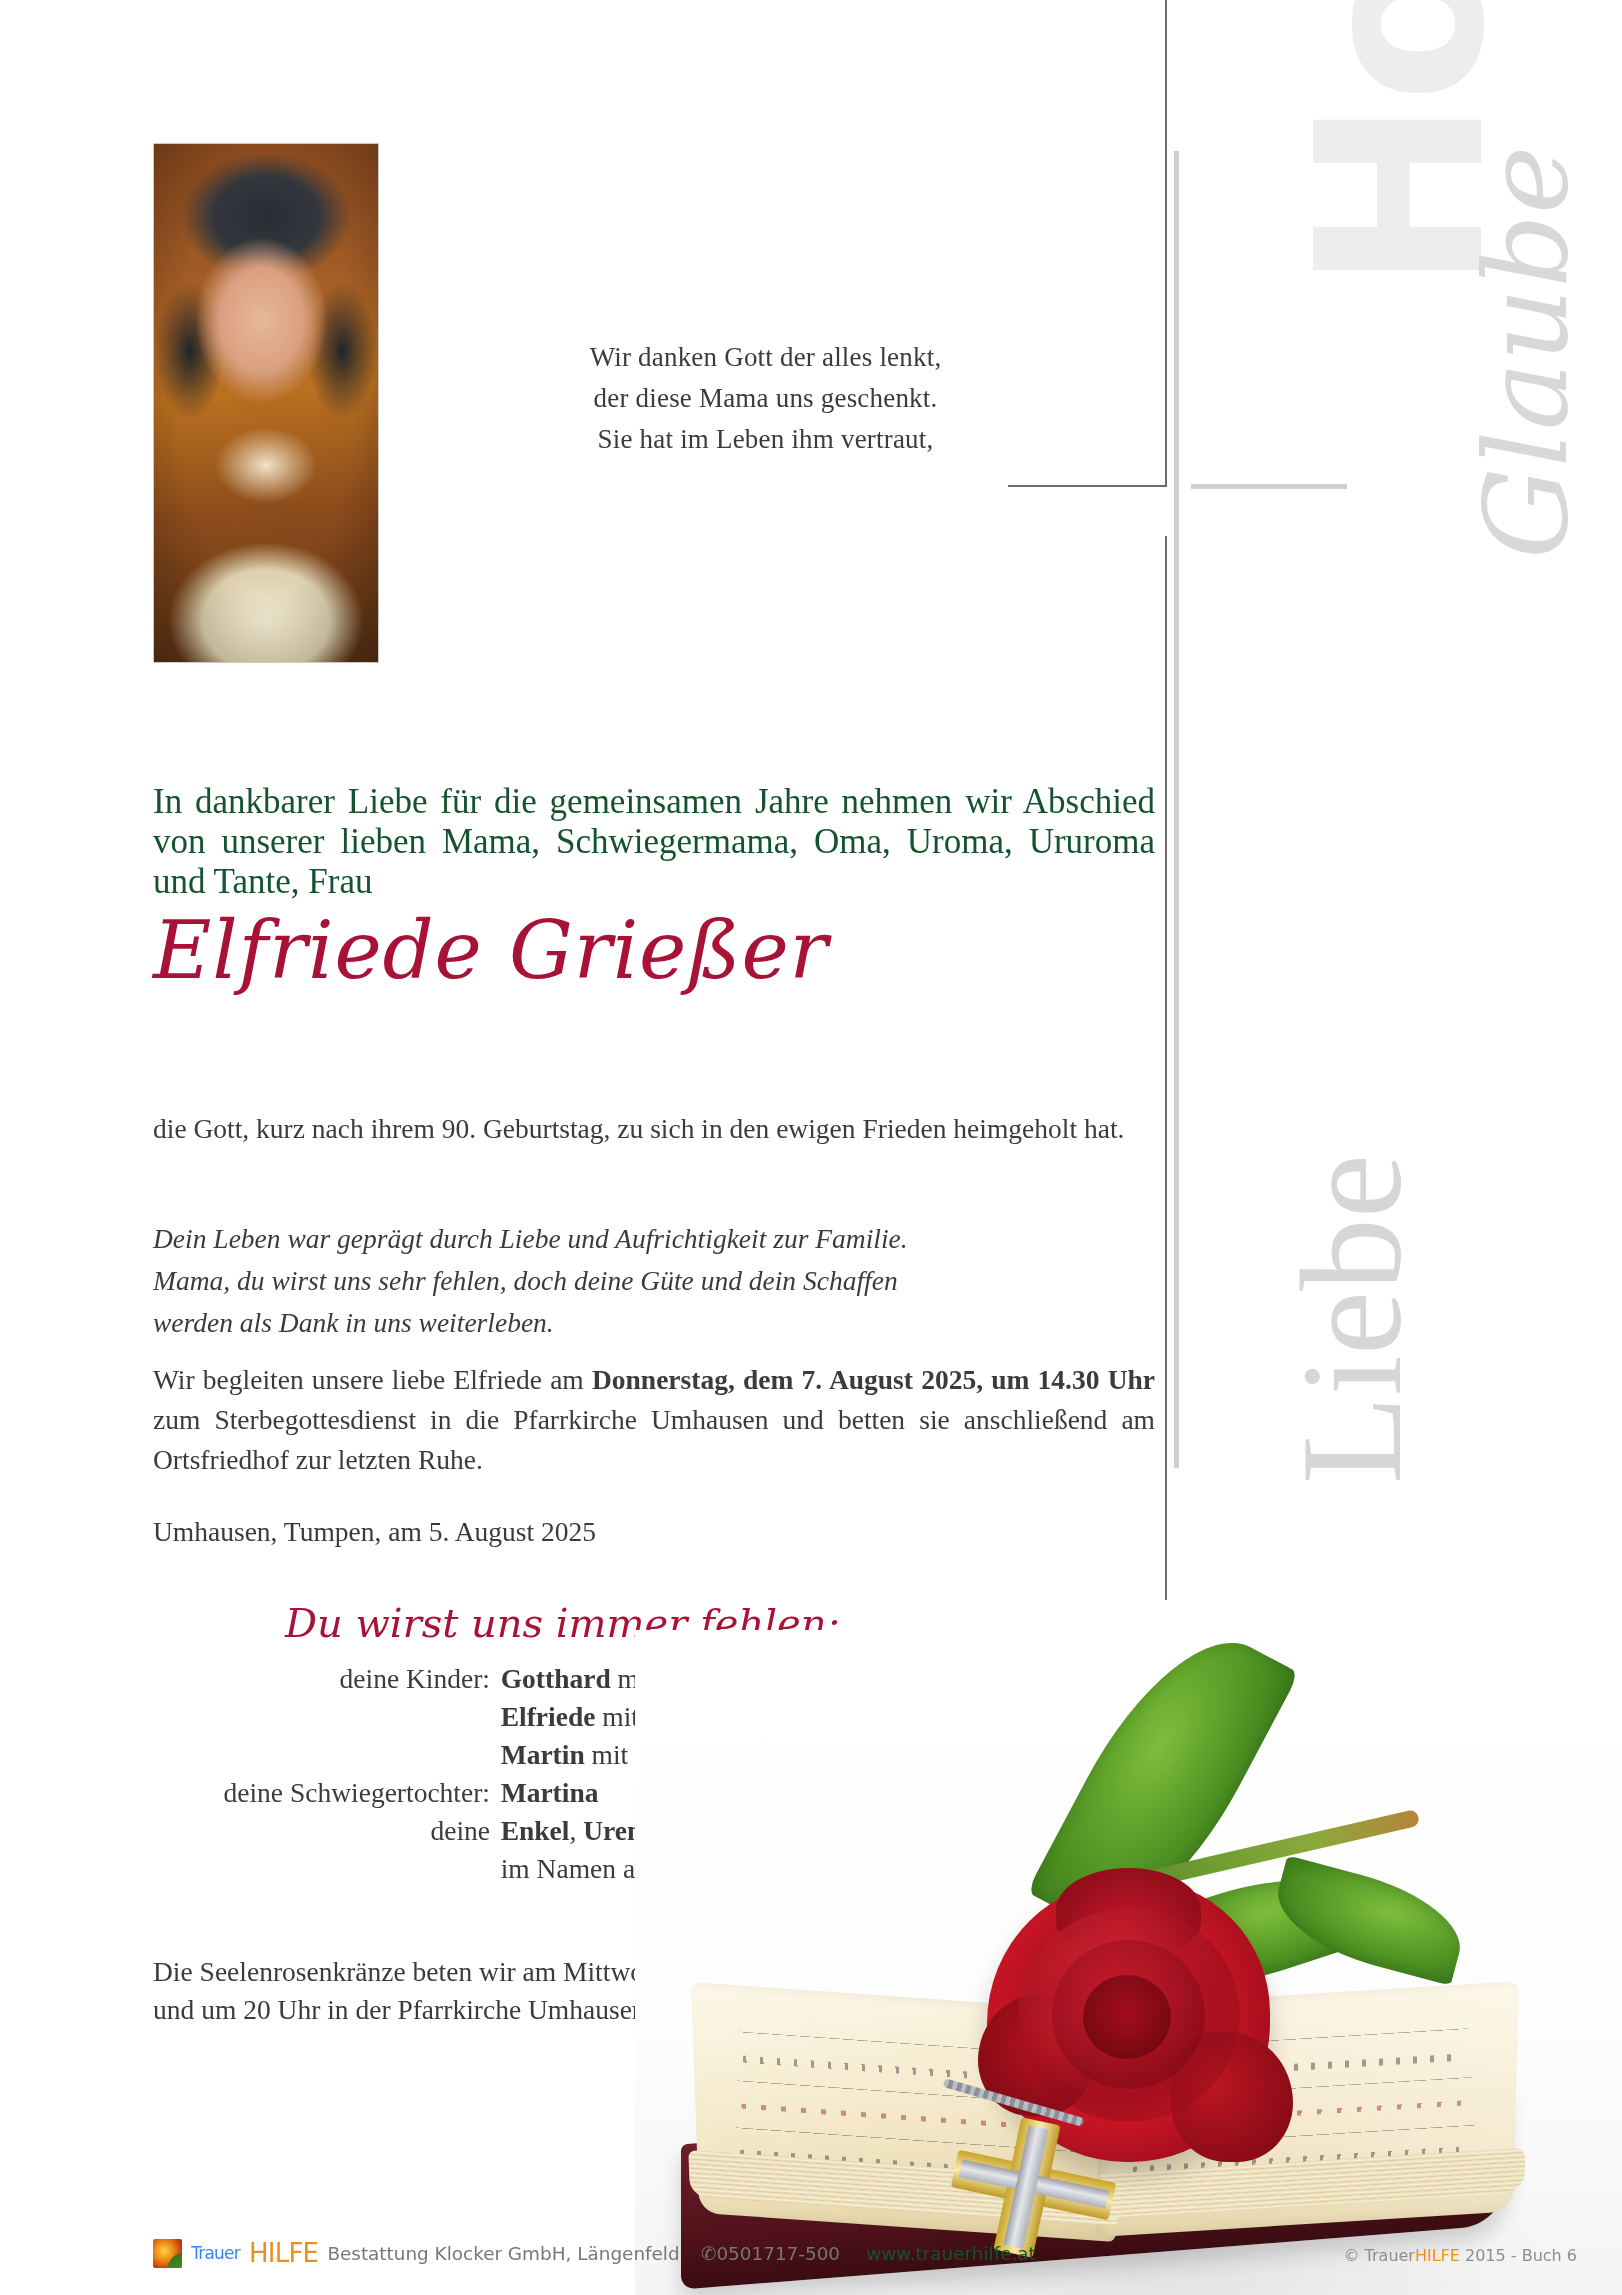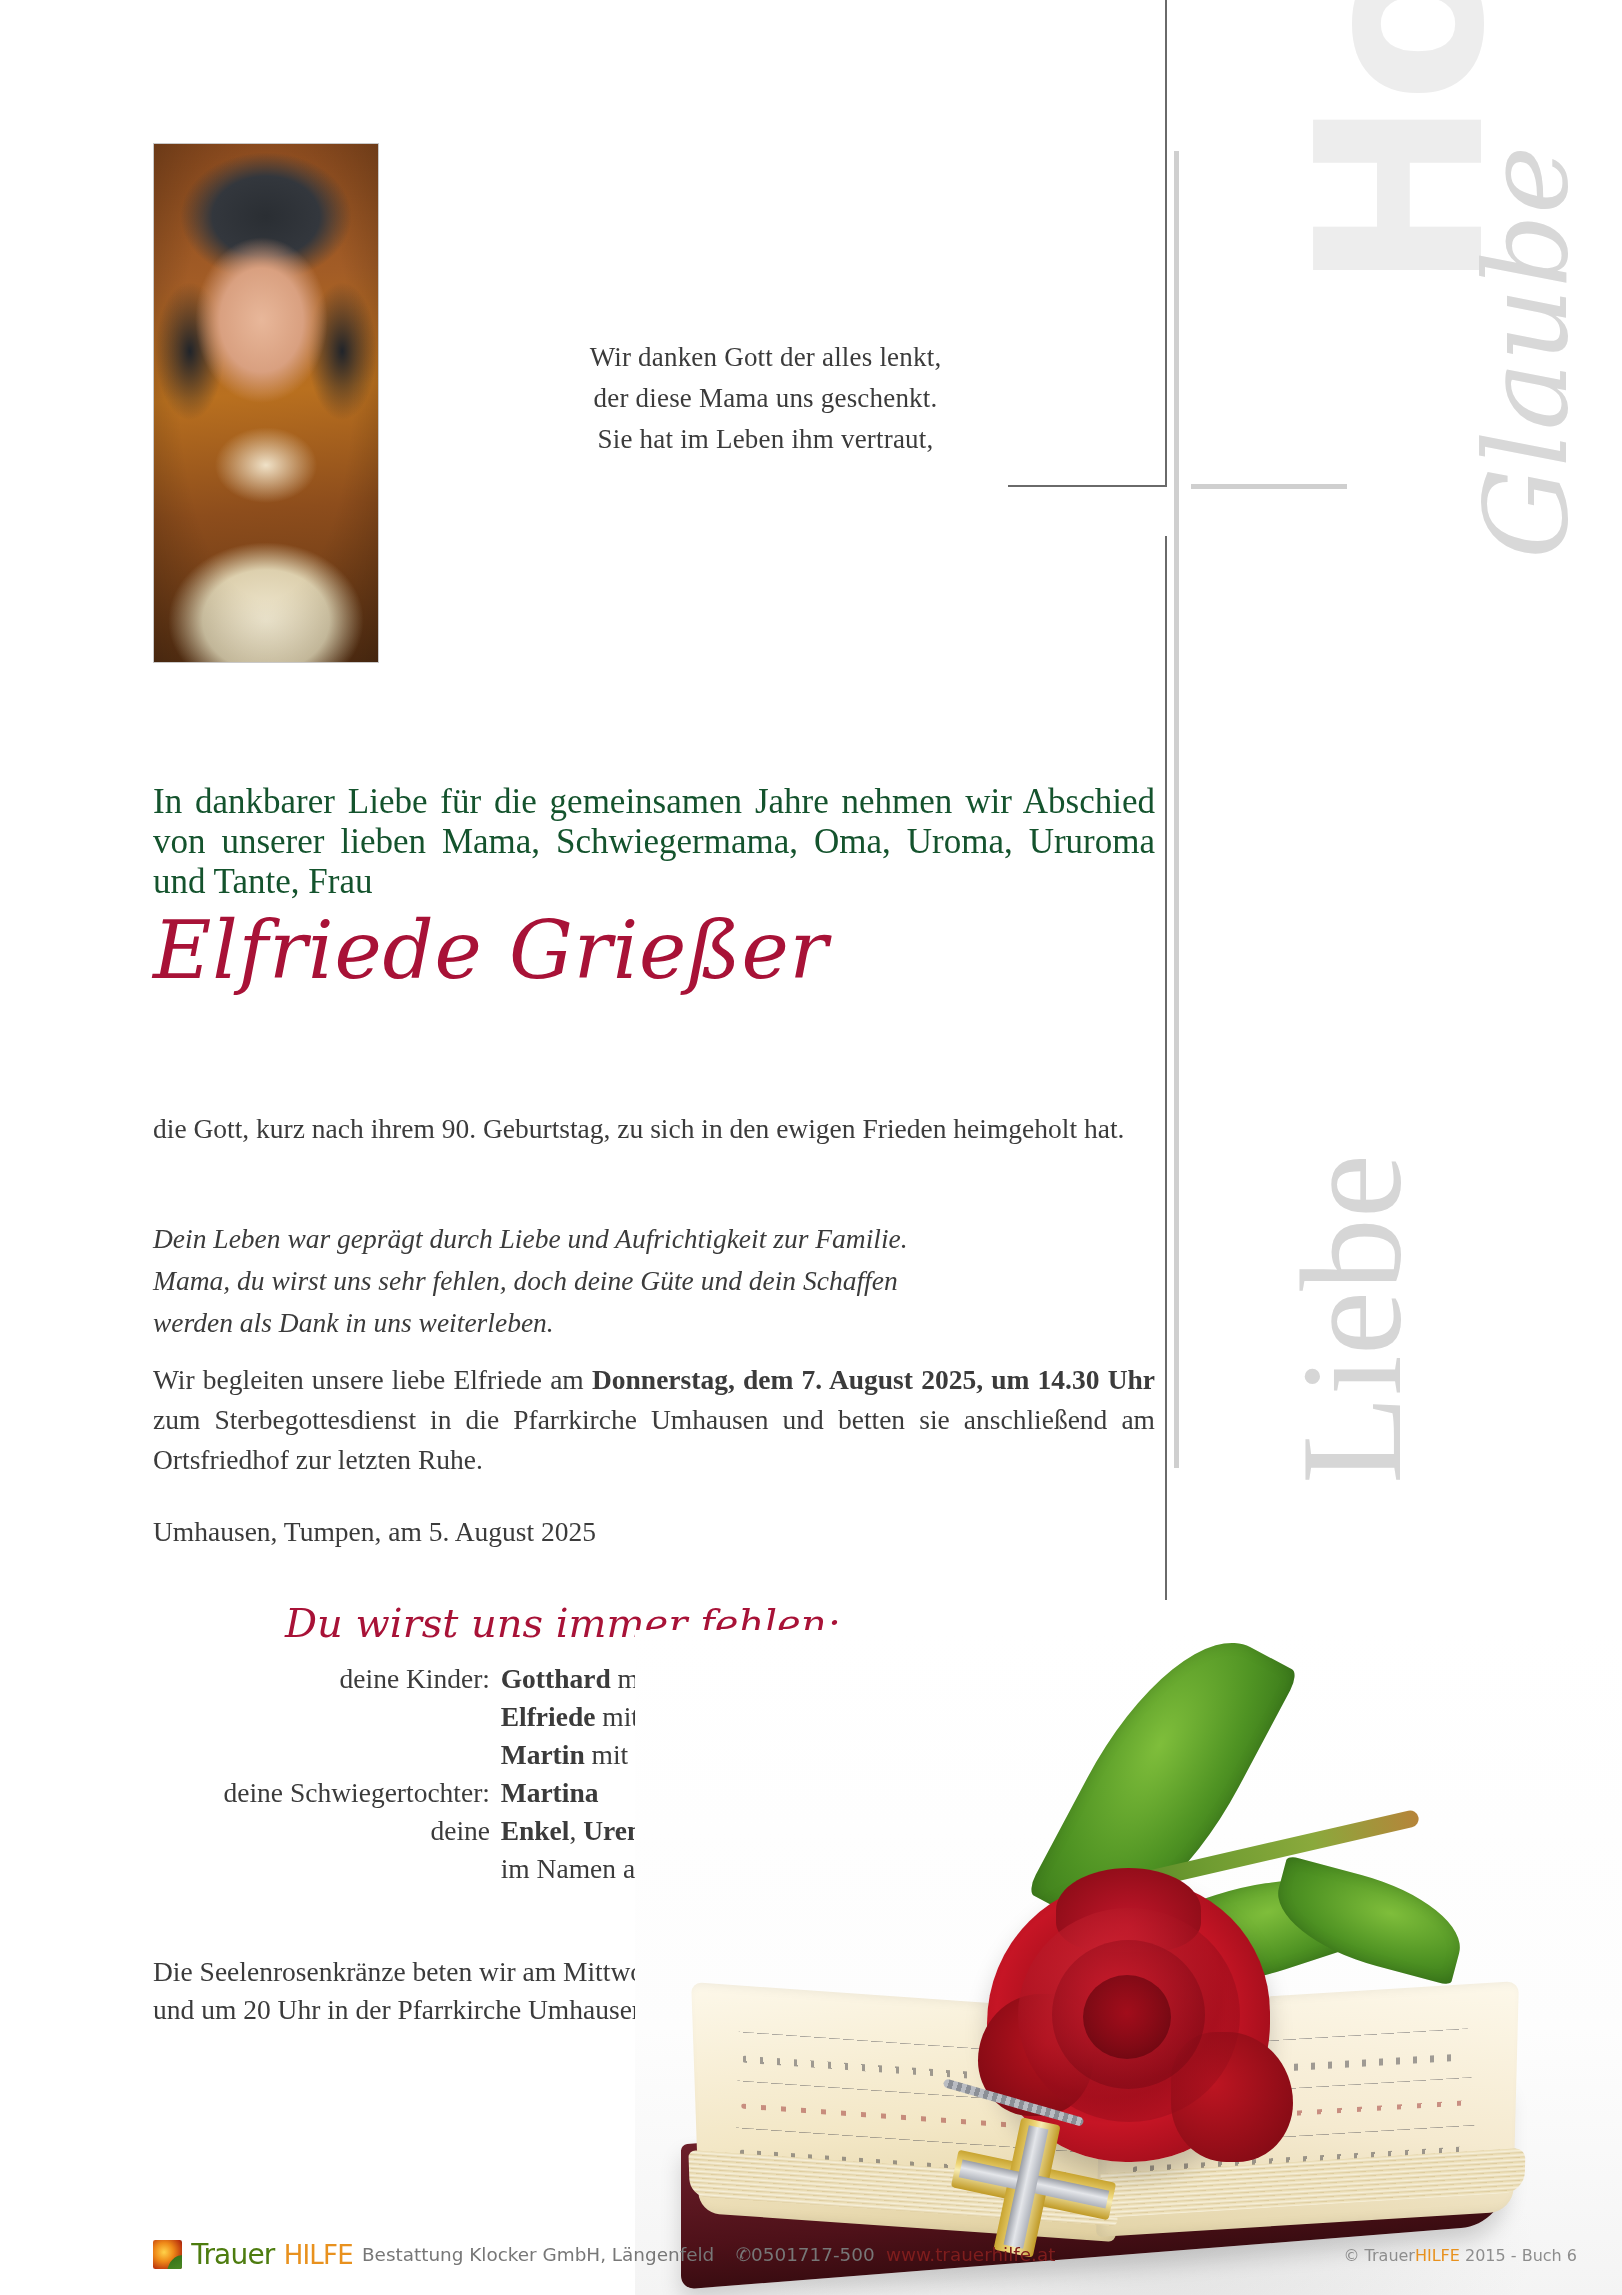--- a/index.html
+++ b/index.html
@@ -494,22 +494,22 @@
     content: "";
     position: absolute;
     left: 55%; top: 48%;
     width: 17px; height: 23px;
     background: linear-gradient(140deg, #2f6b16 0%, #59992a 100%);
     border-radius: 70% 10% 70% 10%;
     transform: rotate(18deg);
   }
   .logo-trauer {
     font-family: "DejaVu Sans", sans-serif;
-    font-size: 28px;
-    color: #4d7c0f;
+    font-size: 17px;
+    color: #3b82f6;
     letter-spacing: -0.8px;
   }
   .logo-hilfe {
     font-family: "DejaVu Sans", sans-serif;
     font-size: 26px;
     color: #e8911e;
     letter-spacing: -0.8px;
   }
   .footer-text {
     font-family: "DejaVu Sans", sans-serif;
@@ -519,22 +519,22 @@
   }
   .footer-phone {
     font-family: "DejaVu Sans", sans-serif;
     font-size: 18.4px;
     color: #777777;
     margin-left: 12.2px;
   }
   .footer-web {
     font-family: "DejaVu Sans", sans-serif;
     font-size: 18.4px;
-    color: #7f1d1d;
-    margin-left: 2px;
+    color: #14532d;
+    margin-left: 17px;
   }
   .copyright {
     position: absolute;
     right: 46px;
     top: 2246px;
     font-family: "DejaVu Sans", sans-serif;
     font-size: 16px;
     color: #8d8d8d;
     white-space: nowrap;
   }

